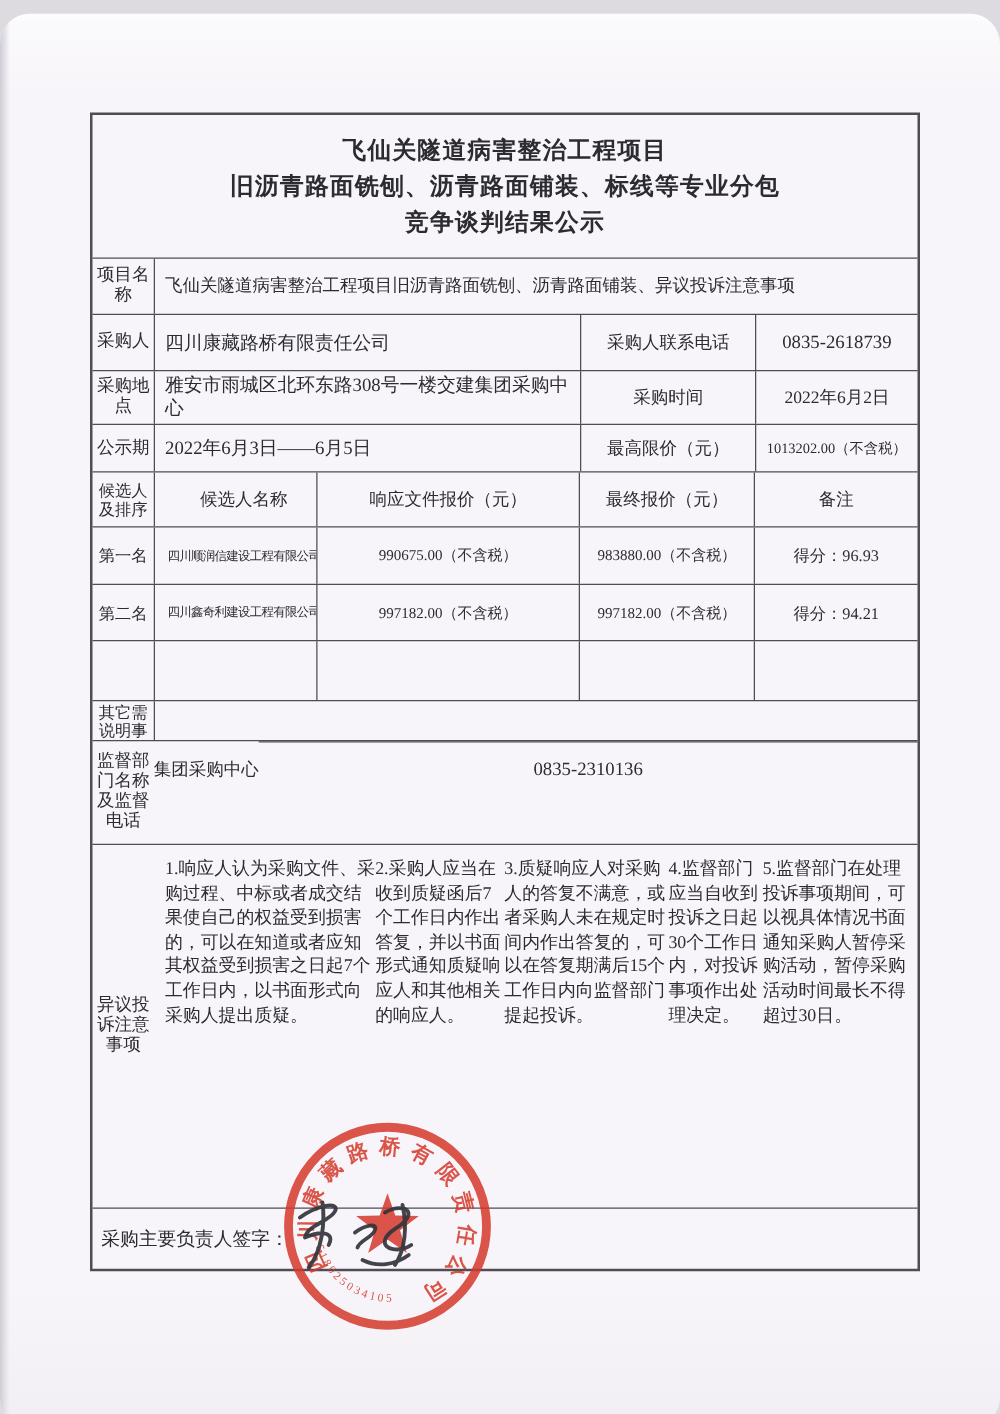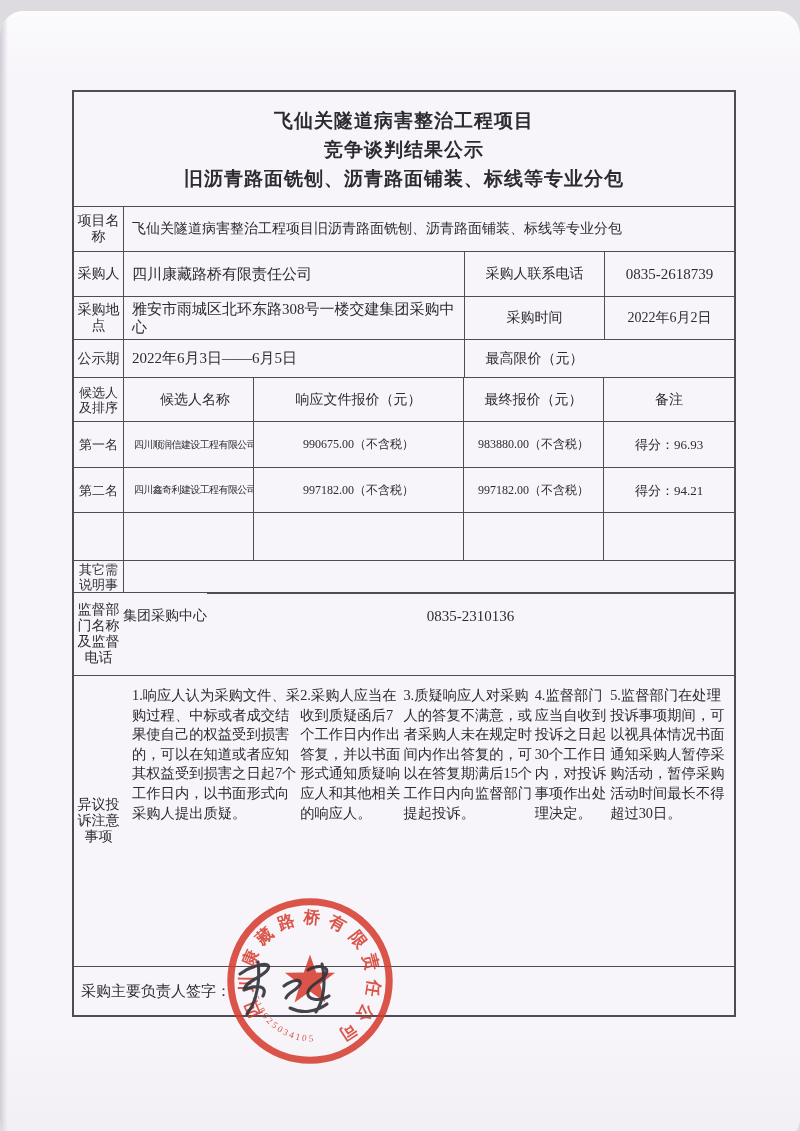--- a/index.html
+++ b/index.html
@@ -87,48 +87,49 @@
 <div class="page">
   <div class="scan-edge-left"></div>
   <div class="scan-edge-top"></div>
   <div class="scan-edge-bottom"></div>
 
   <div class="tbl">
 
     <div class="tr first h-title">
       <div class="title-cell">
         <div>飞仙关隧道病害整治工程项目</div>
+        <div>旧沥青路面铣刨、沥青路面铺装、标线等专业分包</div>
         <div>竞争谈判结果公示</div>
-        <div>旧沥青路面铣刨、沥青路面铺装、标线等专业分包</div>
       </div>
     </div>
 
     <div class="tr h45">
       <div class="td c1">项目名称</div>
-      <div class="td c5 left fs14">飞仙关隧道病害整治工程项目旧沥青路面铣刨、沥青路面铺装、标线等专业分包</div>
+      <div class="td c5 left fs14">飞仙关隧道病害整治工程项目旧沥青路面铣刨、沥青路面铺装、异议投诉注意事项</div>
     </div>
 
     <div class="tr h45">
       <div class="td c1">采购人</div>
       <div class="td cv left fs15">四川康藏路桥有限责任公司</div>
       <div class="td c4 fs14">采购人联系电话</div>
       <div class="td c5 fs15 nowrap">0835-2618739</div>
     </div>
 
     <div class="tr h43">
       <div class="td c1">采购地点</div>
       <div class="td cv left fs15" style="line-height:18px;">雅安市雨城区北环东路308号一楼交建集团采购中心</div>
       <div class="td c4 fs14">采购时间</div>
       <div class="td c5 fs14 nowrap">2022年6月2日</div>
     </div>
 
     <div class="tr h38">
       <div class="td c1">公示期</div>
       <div class="td cv left fs15">2022年6月3日——6月5日</div>
       <div class="td c4 fs14">最高限价（元）</div>
+      <div class="td c5 fs11 nowrap">1013202.00（不含税）</div>
     </div>
 
     <div class="tr h44">
       <div class="td c1 fs13">候选人及排序</div>
       <div class="td c2 fs14">候选人名称</div>
       <div class="td c3 fs14">响应文件报价（元）</div>
       <div class="td c4 fs14">最终报价（元）</div>
       <div class="td c5 fs14">备注</div>
     </div>
 

